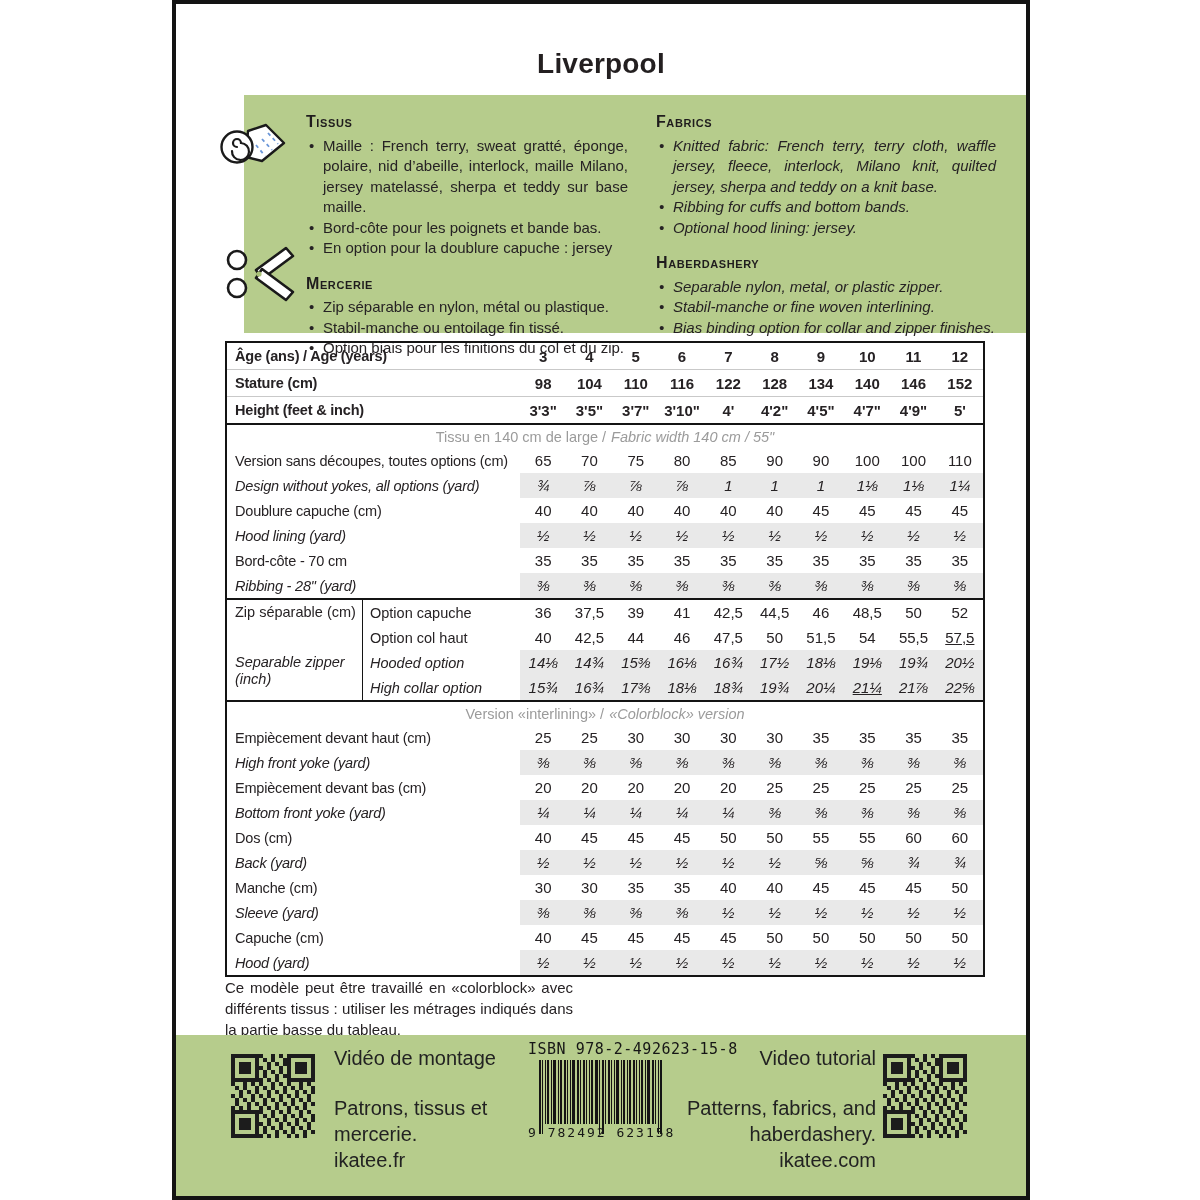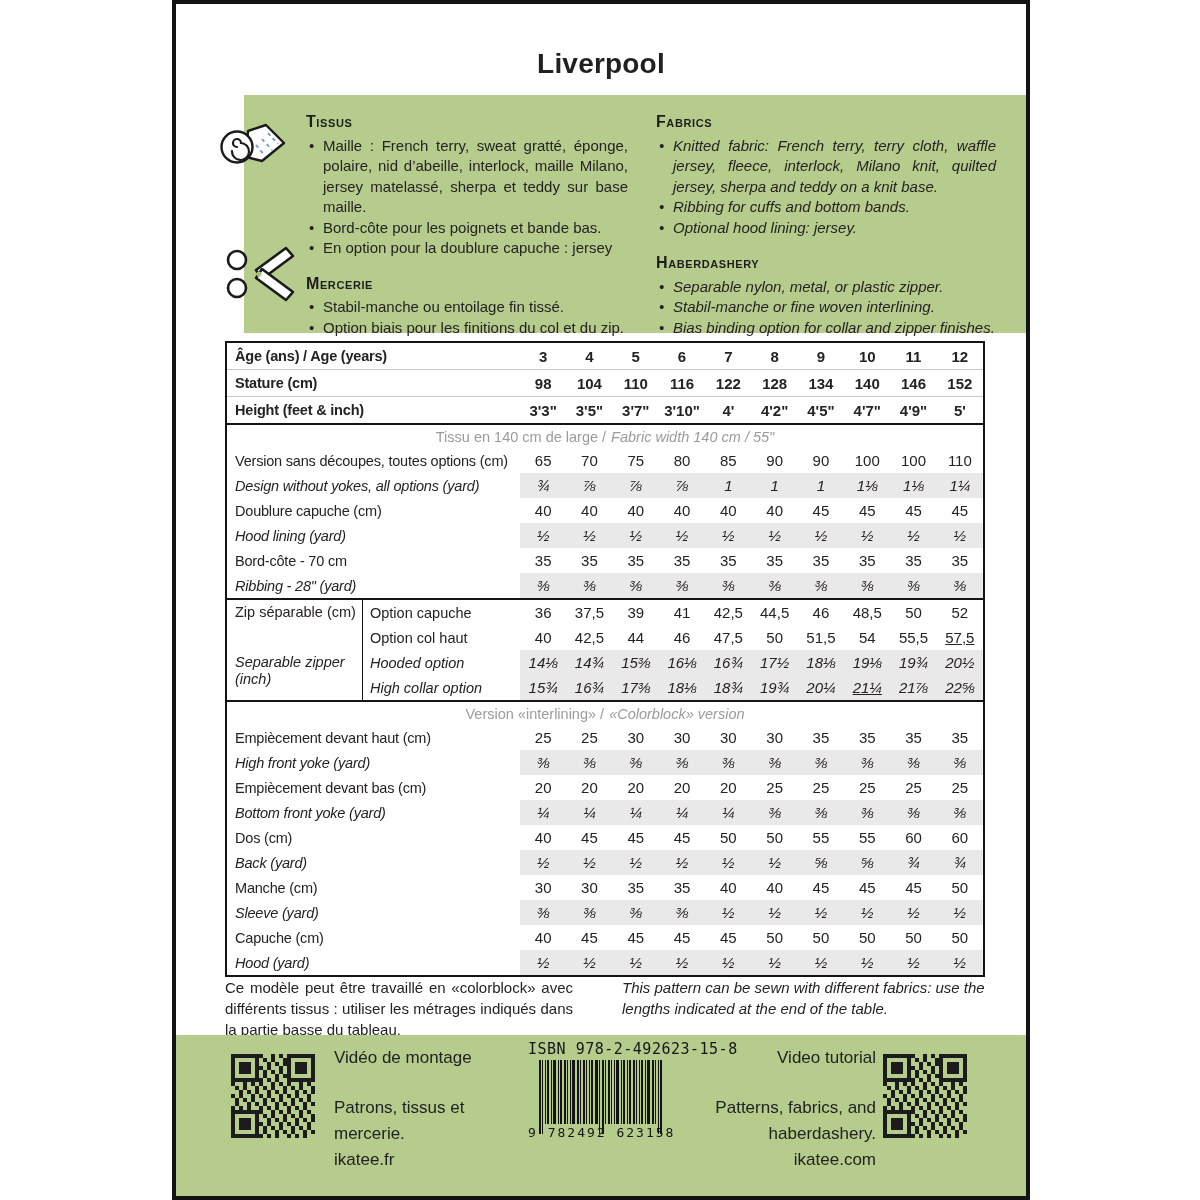--- a/index.html
+++ b/index.html
@@ -47,21 +47,21 @@
   .italic{font-style:italic;}
   
   .note{position:absolute;margin:0;font-size:15px;line-height:21px;}
   .note.fr{left:49px;top:973px;width:348px;text-align:justify;}
   .note.en{left:446px;top:973px;width:368px;font-style:italic;}
   
   .footband{position:absolute;left:0;top:1031px;width:850px;height:161px;background:var(--green);}
   .qr{position:absolute;top:19px;width:84px;height:84px;}
   .qr.qleft{left:55px;}
   .qr.qright{left:707px;}
-  .ftext{position:absolute;top:13px;font-size:17px;line-height:20px;color:#222;}
+  .ftext{position:absolute;top:13px;font-size:20px;line-height:20px;color:#222;}
   .ftext.fleft{left:158px;text-align:left;}
   .ftext.fright{right:150px;text-align:right;}
   .ftext .flines{margin-top:27px;line-height:26px;}
   .barcode{position:absolute;left:352px;top:5px;width:146px;text-align:center;}
   .isbn{font-family:"DejaVu Sans Mono","Liberation Mono",monospace;font-size:15px;
         letter-spacing:.5px;color:#161616;white-space:nowrap;}
   .bars{display:flex;align-items:flex-start;justify-content:center;height:76px;margin-top:2px;}
   .bars span{display:block;background:#141414;height:64px;}
   .bars span.guard{height:74px;}
   .bdigits{font-family:"DejaVu Sans Mono","Liberation Mono",monospace;font-size:13px;
@@ -101,20 +101,21 @@
 
       <div class="ib-col fr">
         <h2>Tissus</h2>
         <ul>
           <li>Maille : French terry, sweat gratté, éponge, polaire, nid d’abeille, interlock, maille Milano, jersey matelassé, sherpa et teddy sur base maille.</li>
           <li>Bord-côte pour les poignets et bande bas.</li>
           <li>En option pour la doublure capuche : jersey</li>
         </ul>
         <h2 class="sect2">Mercerie</h2>
         <ul>
+          <li>Zip séparable en nylon, métal ou plastique.</li>
           <li>Stabil-manche ou entoilage fin tissé.</li>
           <li>Option biais pour les finitions du col et du zip.</li>
         </ul>
       </div>
 
       <div class="ib-col en">
         <h2>Fabrics</h2>
         <ul>
           <li>Knitted fabric: French terry, terry cloth, waffle jersey, fleece, interlock, Milano knit, quilted jersey, sherpa and teddy on a knit base.</li>
           <li>Ribbing for cuffs and bottom bands.</li>
@@ -433,21 +434,20 @@
             <div class="t-val">½</div>
             <div class="t-val">½</div>
             <div class="t-val">½</div>
             <div class="t-val">½</div>
             <div class="t-val">½</div>
           </div>
         </div>
     </div>
 
     <p class="note fr">Ce modèle peut être travaillé en «colorblock» avec différents tissus : utiliser les métrages indiqués dans la partie basse du tableau.</p>
-    <p class="note en">This pattern can be sewn with different fabrics: use the lengths indicated at the end of the table.</p>
 
     <div class="footband">
       <svg class="qr qleft" viewBox="0 0 84 84" fill="#1c1c1c">
           <rect x="0" y="0" width="4" height="4"></rect>
           <rect x="4" y="0" width="4" height="4"></rect>
           <rect x="8" y="0" width="4" height="4"></rect>
           <rect x="12" y="0" width="4" height="4"></rect>
           <rect x="16" y="0" width="4" height="4"></rect>
           <rect x="20" y="0" width="4" height="4"></rect>
           <rect x="24" y="0" width="4" height="4"></rect>

